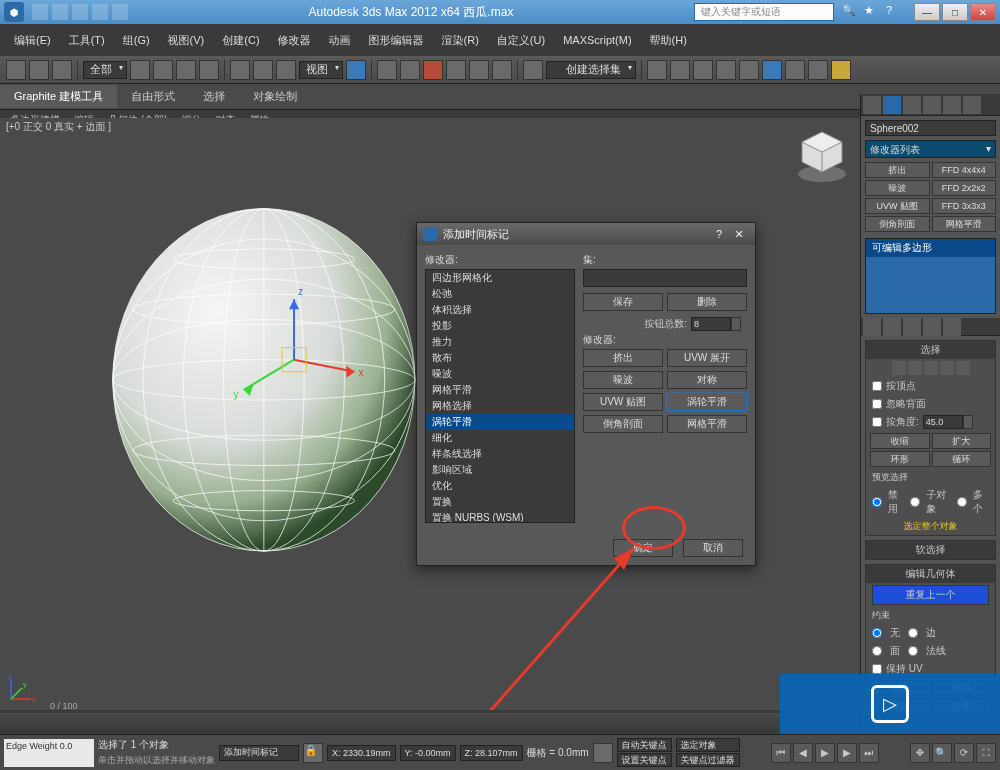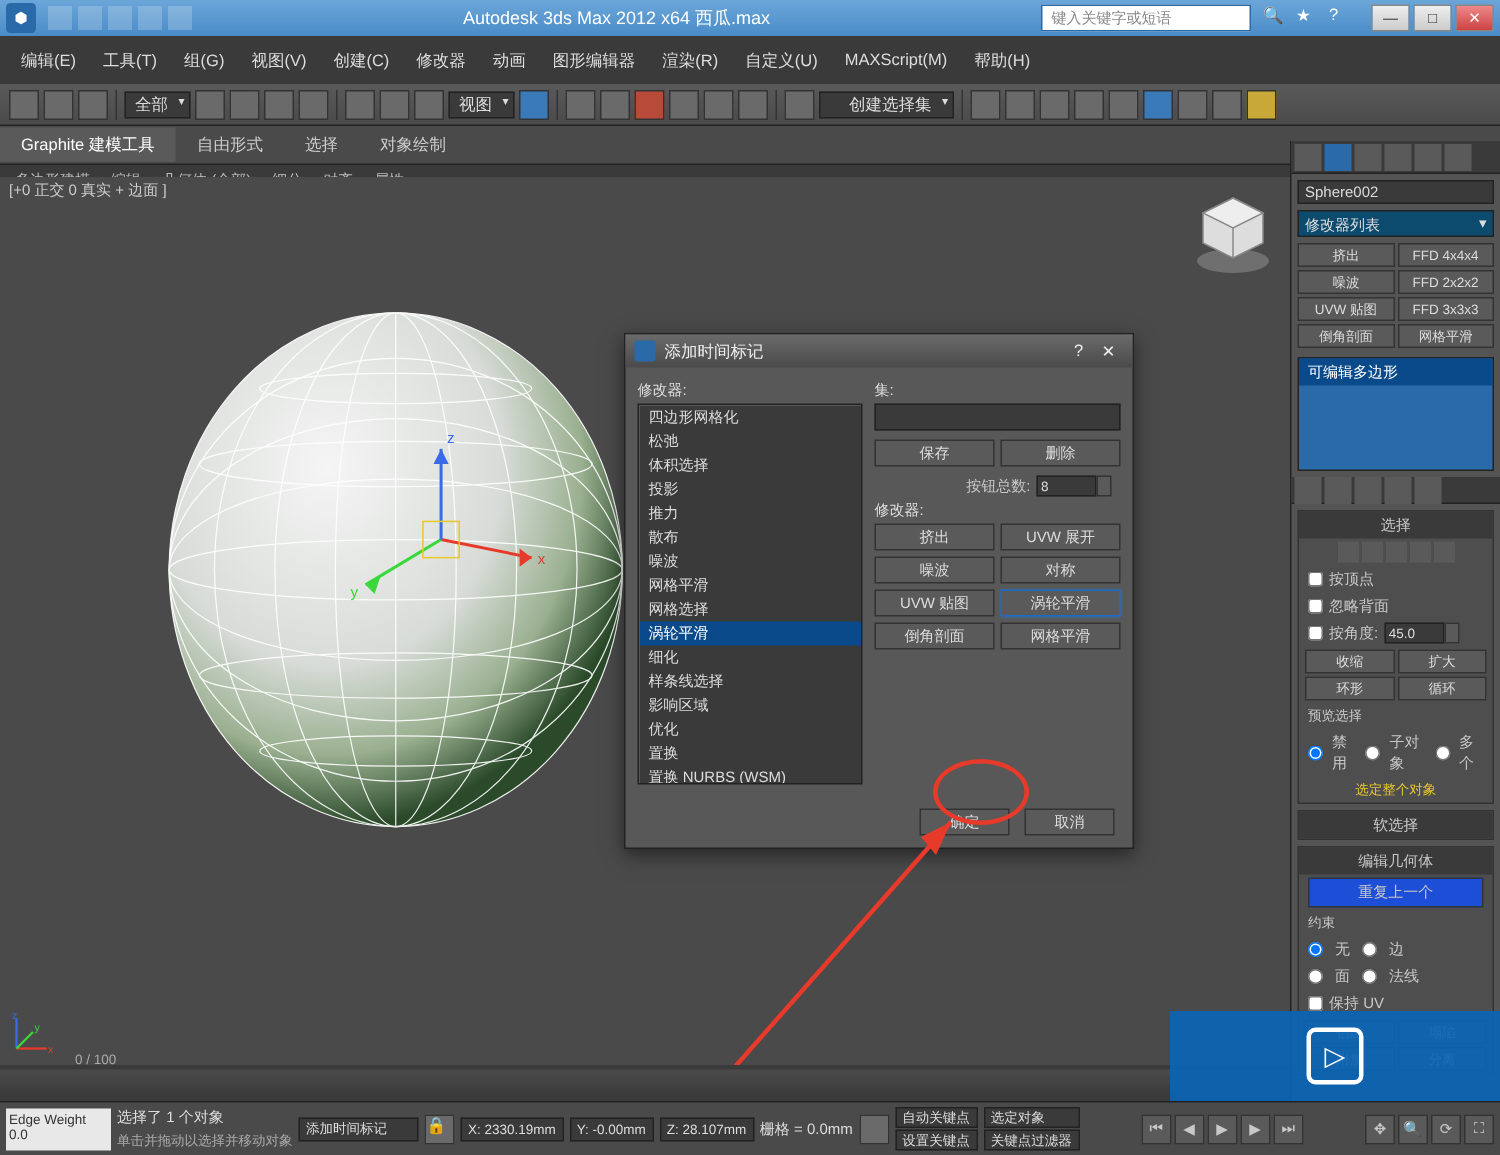--- a/index.html
+++ b/index.html
@@ -91,21 +91,21 @@
 
 .anno-ellipse { position: absolute; left: 622px; top: 506px; width: 64px; height: 44px; border: 3px solid #e83a2a; border-radius: 50%; pointer-events: none; }
 .anno-arrow { position: absolute; left: 474px; top: 528px; width: 200px; height: 200px; pointer-events: none; }
 
 
 .timeline { position: absolute; left: 0; right: 140px; bottom: 36px; height: 24px; background: #3a3a3a; display: flex; align-items: center; }
 .timeline .ruler { flex: 1; height: 18px; background: linear-gradient(#4a4a4a,#3a3a3a); position: relative; }
 .timeline .label { position: absolute; top: -12px; left: 50px; font-size: 9px; color: #aaa; }
 .statusbar { position: absolute; left: 0; right: 0; bottom: 0; height: 36px; background: #4a4a4a; display: flex; align-items: center; gap: 4px; padding: 0 4px; border-top: 1px solid #222; }
 .status-field { height: 16px; background: #3a3a3a; border: 1px solid #222; padding: 0 4px; font-size: 9px; color: #ddd; display: flex; align-items: center; }
-.status-white { background: #e8e8e8; color: #333; width: 70px; height: 28px; font-size: 9px; padding: 2px; }
+.status-white { background: #e8e8e8; color: #333; width: 90px; height: 28px; font-size: 9px; padding: 2px; }
 .status-text { font-size: 10px; color: #ddd; }
 .play-controls { display: flex; gap: 2px; margin-left: auto; }
 .play-btn { width: 20px; height: 20px; background: #5a5a5a; border: 1px solid #333; display: flex; align-items: center; justify-content: center; font-size: 10px; }
 
 
 .watermark { position: absolute; right: 0; bottom: 36px; width: 220px; height: 60px; background: rgba(10,100,180,0.92); display: flex; align-items: center; justify-content: center; gap: 8px; }
 .watermark .play { width: 38px; height: 38px; border: 3px solid #fff; border-radius: 6px; display: flex; align-items: center; justify-content: center; color: #fff; font-size: 18px; }
 .watermark .txt { color: #fff; }
 .watermark .txt .big { font-size: 20px; font-weight: bold; }
 .watermark .txt .small { font-size: 10px; letter-spacing: 2px; }

